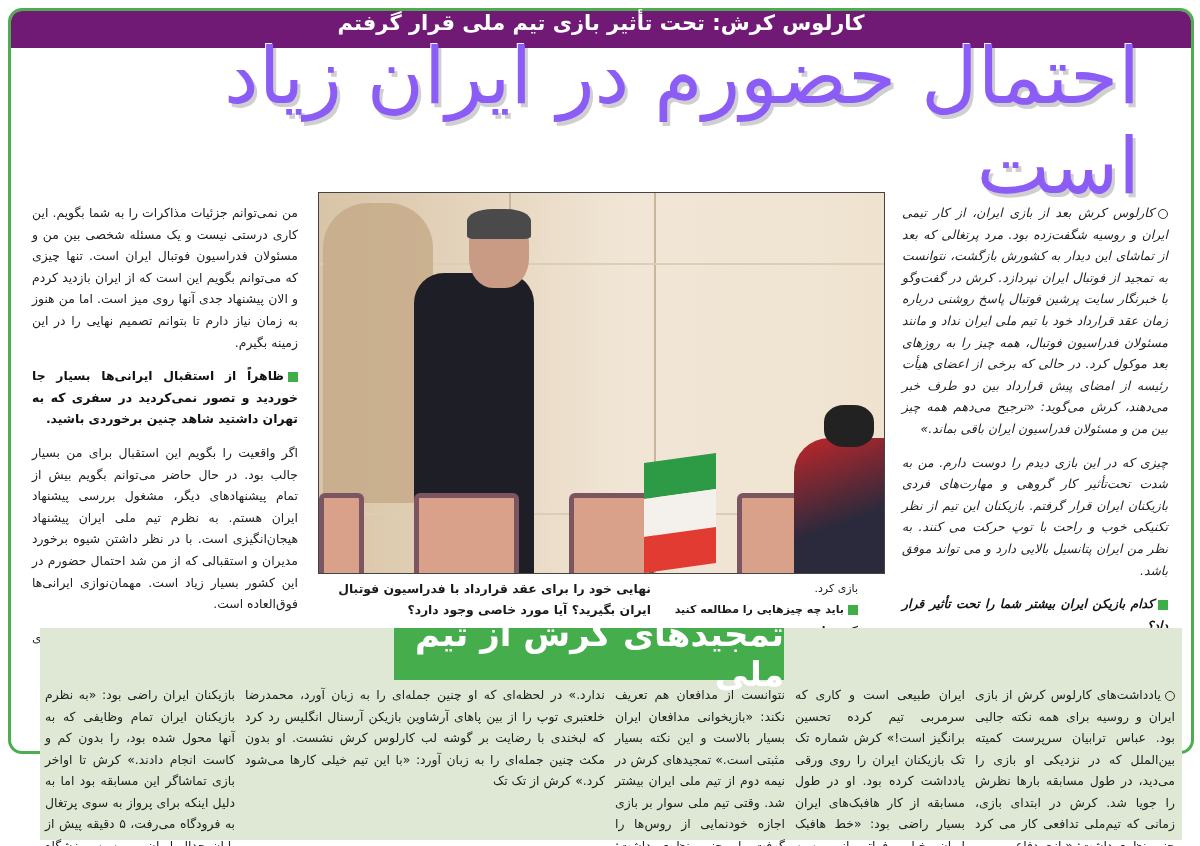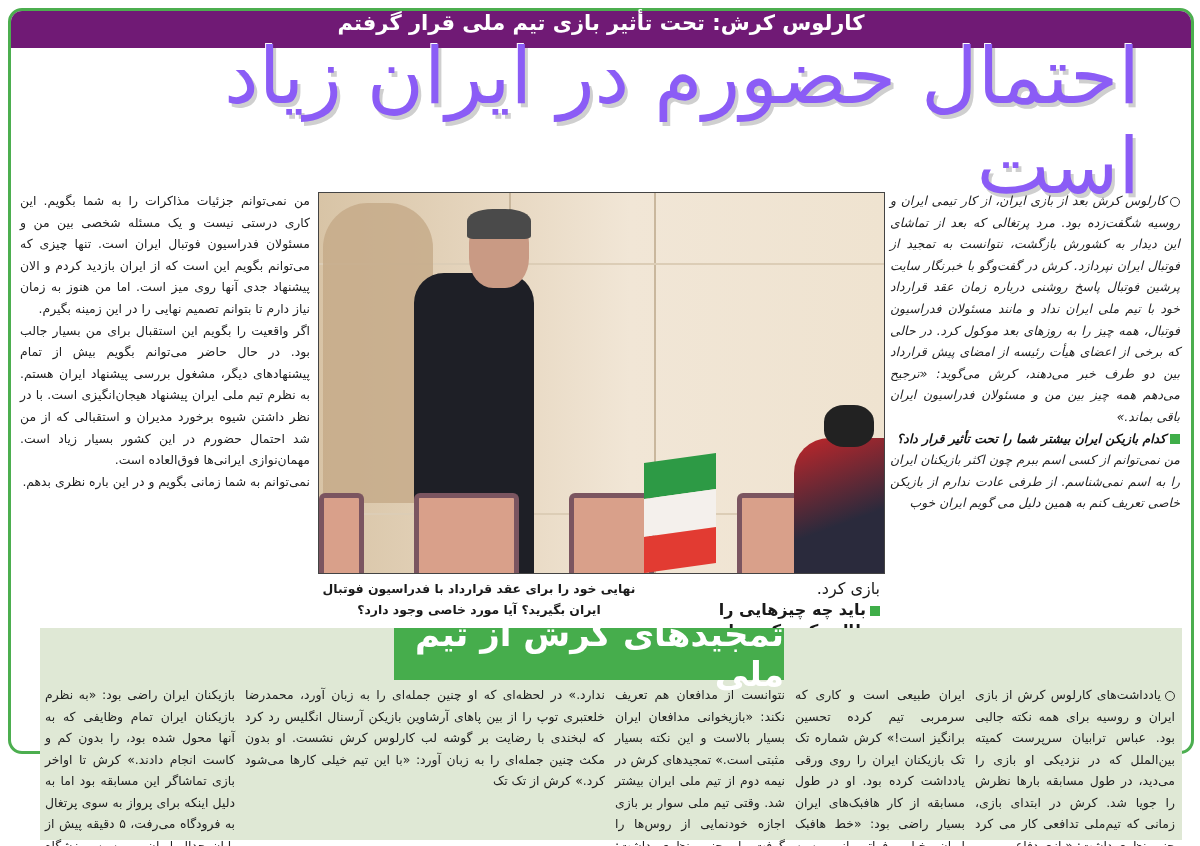--- a/index.html
+++ b/index.html
@@ -21,21 +21,21 @@
     display: flex; align-items: center; justify-content: center;
     font-family: "DejaVu Sans", sans-serif; font-weight: 400; font-size: 78px;
     color: #8b5cf6; letter-spacing: -1px;
     text-shadow: 3px 4px 0 #cfcfcf, -1px -1px 0 #fff;
   }
 
   .col {
     position: absolute; font-size: 12.4px; line-height: 21.6px; text-align: justify;
     text-align-last: right; color: #222;
   }
-  .col p { margin: 0; }
+  .col p { margin: 12px; }
   .col .q { font-weight: bold; color: #111; }
   .q-bullet { display: inline-block; width: 10px; height: 10px; background: #3fae49; margin-left: 4px; vertical-align: middle; }
   .circle-bullet { display: inline-block; width: 10px; height: 10px; border: 1.5px solid #333; border-radius: 50%; margin-left: 4px; vertical-align: middle; }
 
   .col-right { left: 890px; top: 190px; width: 290px; font-style: italic; }
   .col-left { left: 20px; top: 190px; width: 290px; }
 
   .photo {
     position: absolute; left: 318px; top: 192px; width: 567px; height: 382px;
     border: 1px solid #444; overflow: hidden;
@@ -48,22 +48,22 @@
   .photo .man-head { position: absolute; left: 150px; top: 20px; width: 60px; height: 75px; background: #c99a84; border-radius: 40%; }
   .photo .hair { position: absolute; left: 148px; top: 16px; width: 64px; height: 30px; background: #4a4a4a; border-radius: 40% 40% 10% 10%; }
   .photo .chair { position: absolute; bottom: 0; height: 80px; background: #d9a08a; border: 5px solid #7b5560; border-bottom: none; border-radius: 6px 6px 0 0; }
   .photo .flag { position: absolute; left: 325px; top: 265px; width: 72px; height: 110px; transform: skewY(-8deg); }
   .photo .flag .g { height: 33%; background: #2d9a45; }
   .photo .flag .w { height: 34%; background: #f4f0ec; }
   .photo .flag .r { height: 33%; background: #e23b32; }
   .photo .photog { position: absolute; right: 0; top: 245px; width: 90px; height: 140px; background: linear-gradient(160deg, #c0262a 0%, #2a2a3c 60%); border-radius: 35px 0 0 0; }
   .photo .camera { position: absolute; right: 10px; top: 212px; width: 50px; height: 42px; background: #222; border-radius: 40%; }
 
-  .caption-right { position: absolute; left: 690px; top: 578px; width: 190px; font-size: 16px; line-height: 21px; text-align: right; }
-  .caption-left { position: absolute; left: 318px; top: 578px; width: 322px; font-size: 12.4px; line-height: 21px; font-weight: bold; text-align: center; }
+  .caption-right { position: absolute; left: 668px; top: 578px; width: 190px; font-size: 11px; line-height: 21px; text-align: right; }
+  .caption-left { position: absolute; left: 329px; top: 578px; width: 322px; font-size: 12.4px; line-height: 21px; font-weight: bold; text-align: right; }
 
   .sidebar-box {
     position: absolute; left: 40px; top: 628px; width: 1142px; height: 212px;
     background: #dfe8d5;
   }
   .sidebar-title {
     position: absolute; left: 394px; top: 628px; width: 390px; height: 52px;
     background: #46ad4c; color: #fff; font-weight: bold; font-size: 34px;
     display: flex; align-items: center; justify-content: center;
   }
@@ -75,20 +75,21 @@
 <div class="frame"></div>
 
 <div class="kicker-bar">
   <span>کارلوس کرش: تحت تأثیر بازی تیم ملی قرار گرفتم</span>
 </div>
 
 <h1 class="headline">احتمال حضورم در ایران زیاد است</h1>
 
 <div class="col col-right">
   <p><span class="circle-bullet"></span><span>کارلوس کرش بعد از بازی ایران، از کار تیمی ایران و روسیه شگفت‌زده بود. مرد پرتغالی که بعد از تماشای این دیدار به کشورش بازگشت، نتوانست به تمجید از فوتبال ایران نپردازد. کرش در گفت‌وگو با خبرنگار سایت پرشین فوتبال پاسخ روشنی درباره زمان عقد قرارداد خود با تیم ملی ایران نداد و مانند مسئولان فدراسیون فوتبال، همه چیز را به روزهای بعد موکول کرد. در حالی که برخی از اعضای هیأت رئیسه از امضای پیش قرارداد بین دو طرف خبر می‌دهند، کرش می‌گوید: «ترجیح می‌دهم همه چیز بین من و مسئولان فدراسیون ایران باقی بماند.»</span></p>
+  <p>چیزی که در این بازی دیدم را دوست دارم. من به شدت تحت‌تأثیر کار گروهی و مهارت‌های فردی بازیکنان ایران قرار گرفتم. بازیکنان این تیم از نظر تکنیکی خوب و راحت با توپ حرکت می کنند. به نظر من ایران پتانسیل بالایی دارد و می تواند موفق باشد.</p>
   <p class="q"><span class="q-bullet"></span><span>کدام بازیکن ایران بیشتر شما را تحت تأثیر قرار داد؟</span></p>
   <p>من نمی‌توانم از کسی اسم ببرم چون اکثر بازیکنان ایران را به اسم نمی‌شناسم. از طرفی عادت ندارم از بازیکن خاصی تعریف کنم به همین دلیل می گویم ایران خوب</p>
 </div>
 
 <div class="photo" title="کارلوس کرش در کنار پرچم ایران">
   <div class="panel-line-v" style="left:190px"></div>
   <div class="panel-line-v" style="left:335px"></div>
   <div class="panel-line-h" style="top:70px"></div>
   <div class="panel-line-h" style="top:320px"></div>
   <div class="shadow"></div>
@@ -109,20 +110,21 @@
 </div>
 
 <div class="caption-right">
   <p>بازی کرد.</p>
   <p class="q" style="font-weight:bold"><span class="q-bullet"></span><span>باید چه چیزهایی را مطالعه کنید که بتوانید تصمیم</span></p>
 </div>
 <div class="caption-left">نهایی خود را برای عقد قرارداد با فدراسیون فوتبال ایران بگیرید؟ آیا مورد خاصی وجود دارد؟</div>
 
 <div class="col col-left">
   <p>من نمی‌توانم جزئیات مذاکرات را به شما بگویم. این کاری درستی نیست و یک مسئله شخصی بین من و مسئولان فدراسیون فوتبال ایران است. تنها چیزی که می‌توانم بگویم این است که از ایران بازدید کردم و الان پیشنهاد جدی آنها روی میز است. اما من هنوز به زمان نیاز دارم تا بتوانم تصمیم نهایی را در این زمینه بگیرم.</p>
+  <p class="q"><span class="q-bullet"></span><span>ظاهراً از استقبال ایرانی‌ها بسیار جا خوردید و تصور نمی‌کردید در سفری که به تهران داشتید شاهد چنین برخوردی باشید.</span></p>
   <p>اگر واقعیت را بگویم این استقبال برای من بسیار جالب بود. در حال حاضر می‌توانم بگویم بیش از تمام پیشنهادهای دیگر، مشغول بررسی پیشنهاد ایران هستم. به نظرم تیم ملی ایران پیشنهاد هیجان‌انگیزی است. با در نظر داشتن شیوه برخورد مدیران و استقبالی که از من شد احتمال حضورم در این کشور بسیار زیاد است. مهمان‌نوازی ایرانی‌ها فوق‌العاده است.</p>
   <p>نمی‌توانم به شما زمانی بگویم و در این باره نظری بدهم.</p>
 </div>
 
 <div class="sidebar-box"></div>
 <div class="sidebar-title">تمجیدهای کرش از تیم ملی</div>
 
 <div class="sb-col" style="left:975px;width:200px"><span class="circle-bullet"></span><span>یادداشت‌های کارلوس کرش از بازی ایران و روسیه برای همه نکته جالبی بود. عباس ترابیان سرپرست کمیته بین‌الملل که در نزدیکی او بازی را می‌دید، در طول مسابقه بارها نظرش را جویا شد. کرش در ابتدای بازی، زمانی که تیم‌ملی تدافعی کار می کرد چنین نظری داشت: «بازی دفاعی</span></div>
 <div class="sb-col" style="left:795px;width:170px">ایران طبیعی است و کاری که سرمربی تیم کرده تحسین برانگیز است!» کرش شماره تک تک بازیکنان ایران را روی ورقی یادداشت کرده بود. او در طول مسابقه از کار هافبک‌های ایران بسیار راضی بود: «خط هافبک ایران خیلی فراتر از روسیه است. من از این موضوع رضایت زیادی دارم.» کرش</div>
 <div class="sb-col" style="left:615px;width:170px">نتوانست از مدافعان هم تعریف نکند: «بازیخوانی مدافعان ایران بسیار بالاست و این نکته بسیار مثبتی است.» تمجیدهای کرش در نیمه دوم از تیم ملی ایران بیشتر شد. وقتی تیم ملی سوار بر بازی اجازه خودنمایی از روس‌ها را گرفت، او چنین نظری داشت: «روسیه حرفی برای گفتن</div>

